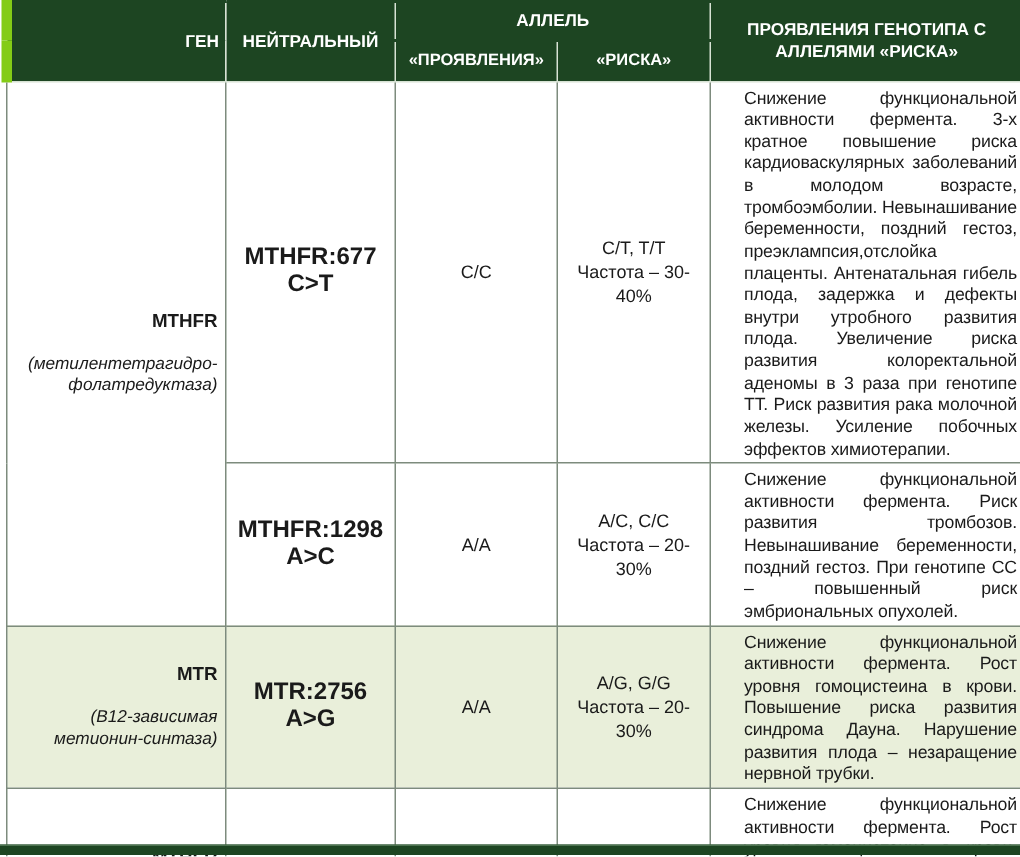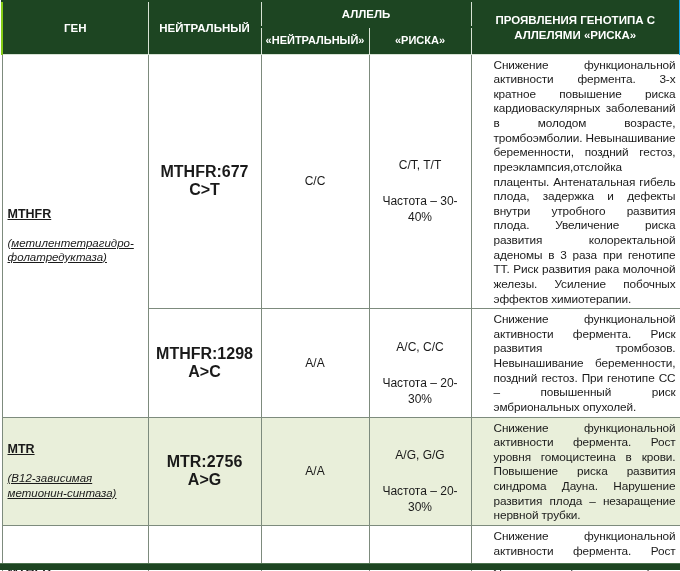--- a/index.html
+++ b/index.html
@@ -29,42 +29,42 @@
     font-size: 11.5px;
     line-height: 1.25;
     text-align: center;
     vertical-align: middle;
     border: 1px solid #d7e2d4;
     border-top: 2px solid #1d4522;
     padding: 2px 4px;
   }
   thead tr.h-top th { height: 26px; }
   thead tr.h-sub th { height: 27px; font-size: 11px; }
-  thead th.outer-l { border-left: 2px solid #84cc16; }
+  thead th.outer-l { border-left: 7px solid #84cc16; text-align: right; }
   thead th.outer-r { border-right: 2px solid #0ea5e9; }
 
   
   tbody td {
     border: 1px solid #7d8b7d;
     vertical-align: middle;
     background: #ffffff;
     font-size: 12px;
     color: #1a1a1a;
     padding: 3px 5px;
   }
   tr.row-green td { background: #e9efda; }
 
-  td.gene-cell { text-align: left; text-decoration: underline; }
+  td.gene-cell { text-align: right; }
   .gene-name { font-weight: bold; font-size: 12.5px; }
   .gene-sub  { font-style: italic; font-size: 11.5px; line-height: 1.25; margin-top: 15px; }
 
   td.poly-cell { text-align: center; font-weight: bold; font-size: 16px; }
 
   td.allele-cell { text-align: center; line-height: 1.35; }
-  .freq-line { display: block; margin-top: 20px; }
+  .freq-line { display: block; }
 
   td.manif-cell {
     text-align: justify;
     vertical-align: top;
     font-size: 11.8px;
     line-height: 1.24;
     padding: 3px 4px 2px 22px;
     letter-spacing: -0.1px;
   }
 
@@ -97,21 +97,21 @@
     </colgroup>
 
     <thead>
       <tr class="h-top">
         <th rowspan="2" class="outer-l">ГЕН</th>
         <th rowspan="2">НЕЙТРАЛЬНЫЙ</th>
         <th colspan="2">АЛЛЕЛЬ</th>
         <th rowspan="2" class="outer-r">ПРОЯВЛЕНИЯ ГЕНОТИПА С АЛЛЕЛЯМИ «РИСКА»</th>
       </tr>
       <tr class="h-sub">
-        <th>«НЕЙТРАЛЬНЫЙ»</th>
+        <th>«ПРОЯВЛЕНИЯ»</th>
         <th>«РИСКА»</th>
       </tr>
     </thead>
 
     <tbody>
 
       <tr class="r1">
         <td rowspan="2" class="gene-cell">
           <div class="gene-name">MTHFR</div>
           <div class="gene-sub">(метилентетрагидро-фолатредуктаза)</div>

